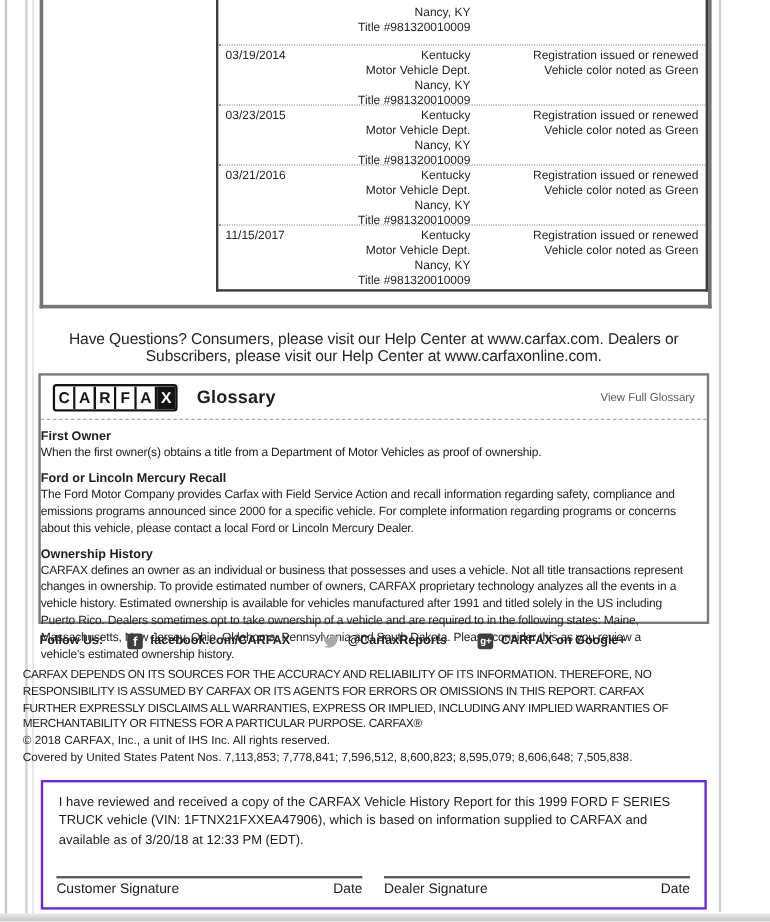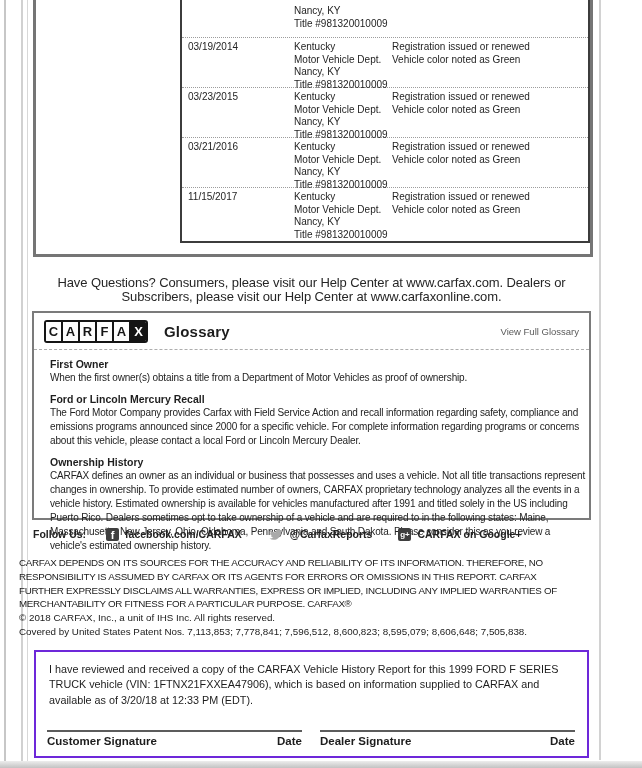--- a/index.html
+++ b/index.html
@@ -4,21 +4,21 @@
 <style>
   html,body{margin:0;padding:0;}
   body{
     width:642px;height:768px;position:relative;overflow:hidden;
     background:#ffffff;
     font-family:"Liberation Sans","DejaVu Sans",sans-serif;
     color:#1f1f1f;
     -webkit-font-smoothing:antialiased;
   }
   .abs{position:absolute;}
-  .pre{white-space:pre-line;}
+  .pre{white-space:pre-line;text-align:right;}
 
   
   .scan-l1{left:4px;top:0;width:2px;height:762px;background:#b4b4b4;opacity:.75;}
   .scan-l2{left:21px;top:0;width:2px;height:762px;background:#bdbdbd;opacity:.7;}
   .scan-l3{left:27px;top:0;width:1px;height:762px;background:#d8d8d8;}
   .scan-r{left:599px;top:0;width:2px;height:760px;background:#d2d2d2;}
   .scan-b{left:0;top:761px;width:642px;height:7px;background:linear-gradient(#ededed,#c2c2c2);}
 
   
   .top-box{
@@ -62,21 +62,21 @@
     overflow:hidden;
   }
   .cfx-tile{
     width:15px;height:19px;display:flex;align-items:center;justify-content:center;
     font-weight:bold;font-size:13px;color:#141414;background:#fdfdfd;
     border-right:2px solid #141414;
   }
   .cfx-tile.x{background:#141414;color:#ffffff;border-right:none;}
   .glossary-title{font-size:15px;font-weight:bold;color:#1c1c1c;margin-left:16px;letter-spacing:.2px;}
   .view-full{margin-left:auto;font-size:9.5px;color:#5a5a5a;}
-  .glossary-body{padding:7px 12px 0 16px;}
+  .glossary-body{padding:7px 12px 0 0;}
   .g-entry{margin-bottom:7px;}
   .g-term{font-size:10.5px;font-weight:bold;color:#1e1e1e;line-height:14px;}
   .g-def{font-size:10px;line-height:14px;letter-spacing:-0.15px;color:#232323;width:537px;}
 
   
   .follow-row{
     left:33px;top:528px;display:flex;align-items:flex-start;
     font-size:10.5px;font-weight:bold;color:#222;
   }
   .fb-icon{
@@ -97,21 +97,21 @@
   .legal{left:19px;top:556px;width:548px;font-size:9.8px;line-height:13.8px;color:#212121;}
   .legal .caps{letter-spacing:-0.3px;}
 
   
   .sig-box{
     left:34px;top:650px;width:555px;height:108px;
     border:2px solid #6d28d9;background:#fff;box-sizing:border-box;
   }
   .ack-text{margin:10px 13px 0 13px;font-size:10.8px;line-height:15.4px;color:#1d1d1d;width:524px;}
   .sig-row{position:absolute;left:11px;right:12px;bottom:9px;display:flex;justify-content:space-between;}
-  .sig-group{width:255px;border-top:2px solid #5c5c5c;padding-top:3px;display:flex;justify-content:space-between;font-weight:bold;}
+  .sig-group{width:255px;border-top:2px solid #5c5c5c;padding-top:3px;display:flex;justify-content:space-between;}
   .sig-label{font-size:11.5px;color:#1d1d1d;}
 </style>
 </head>
 <body>
 
 <div class="abs scan-l1"></div>
 <div class="abs scan-l2"></div>
 <div class="abs scan-l3"></div>
 <div class="abs scan-r"></div>
 <div class="abs scan-b"></div>

